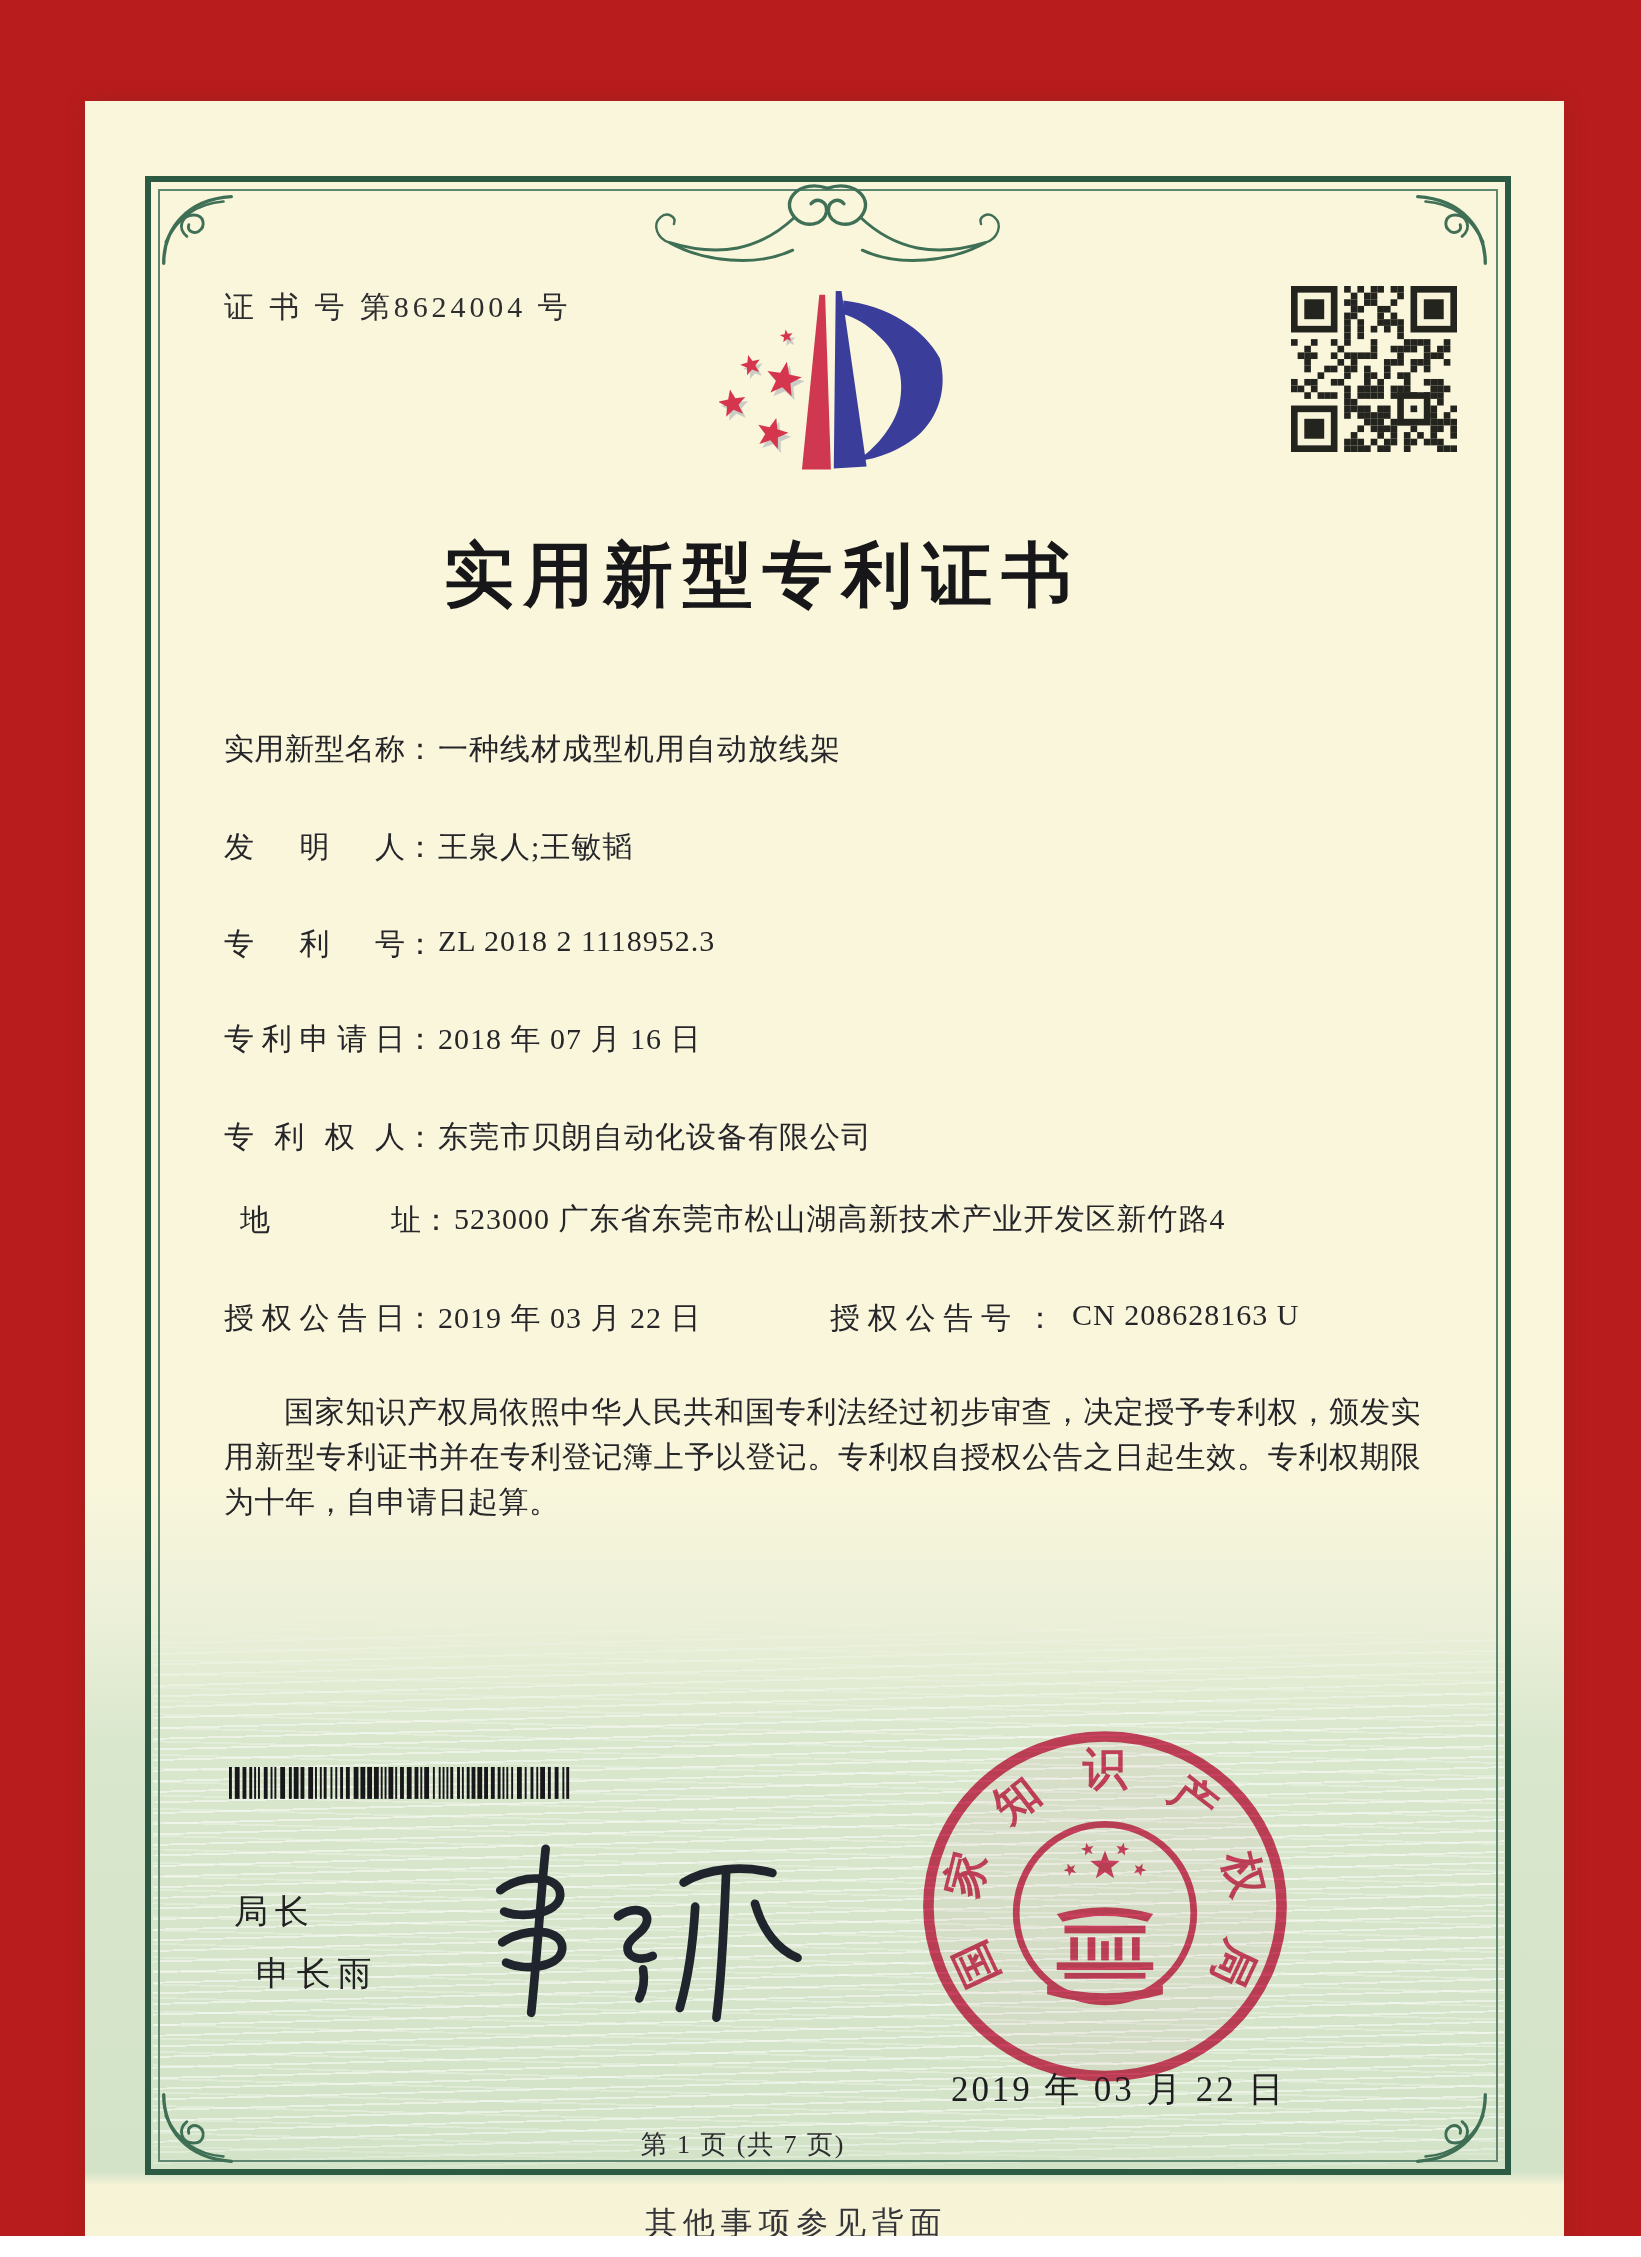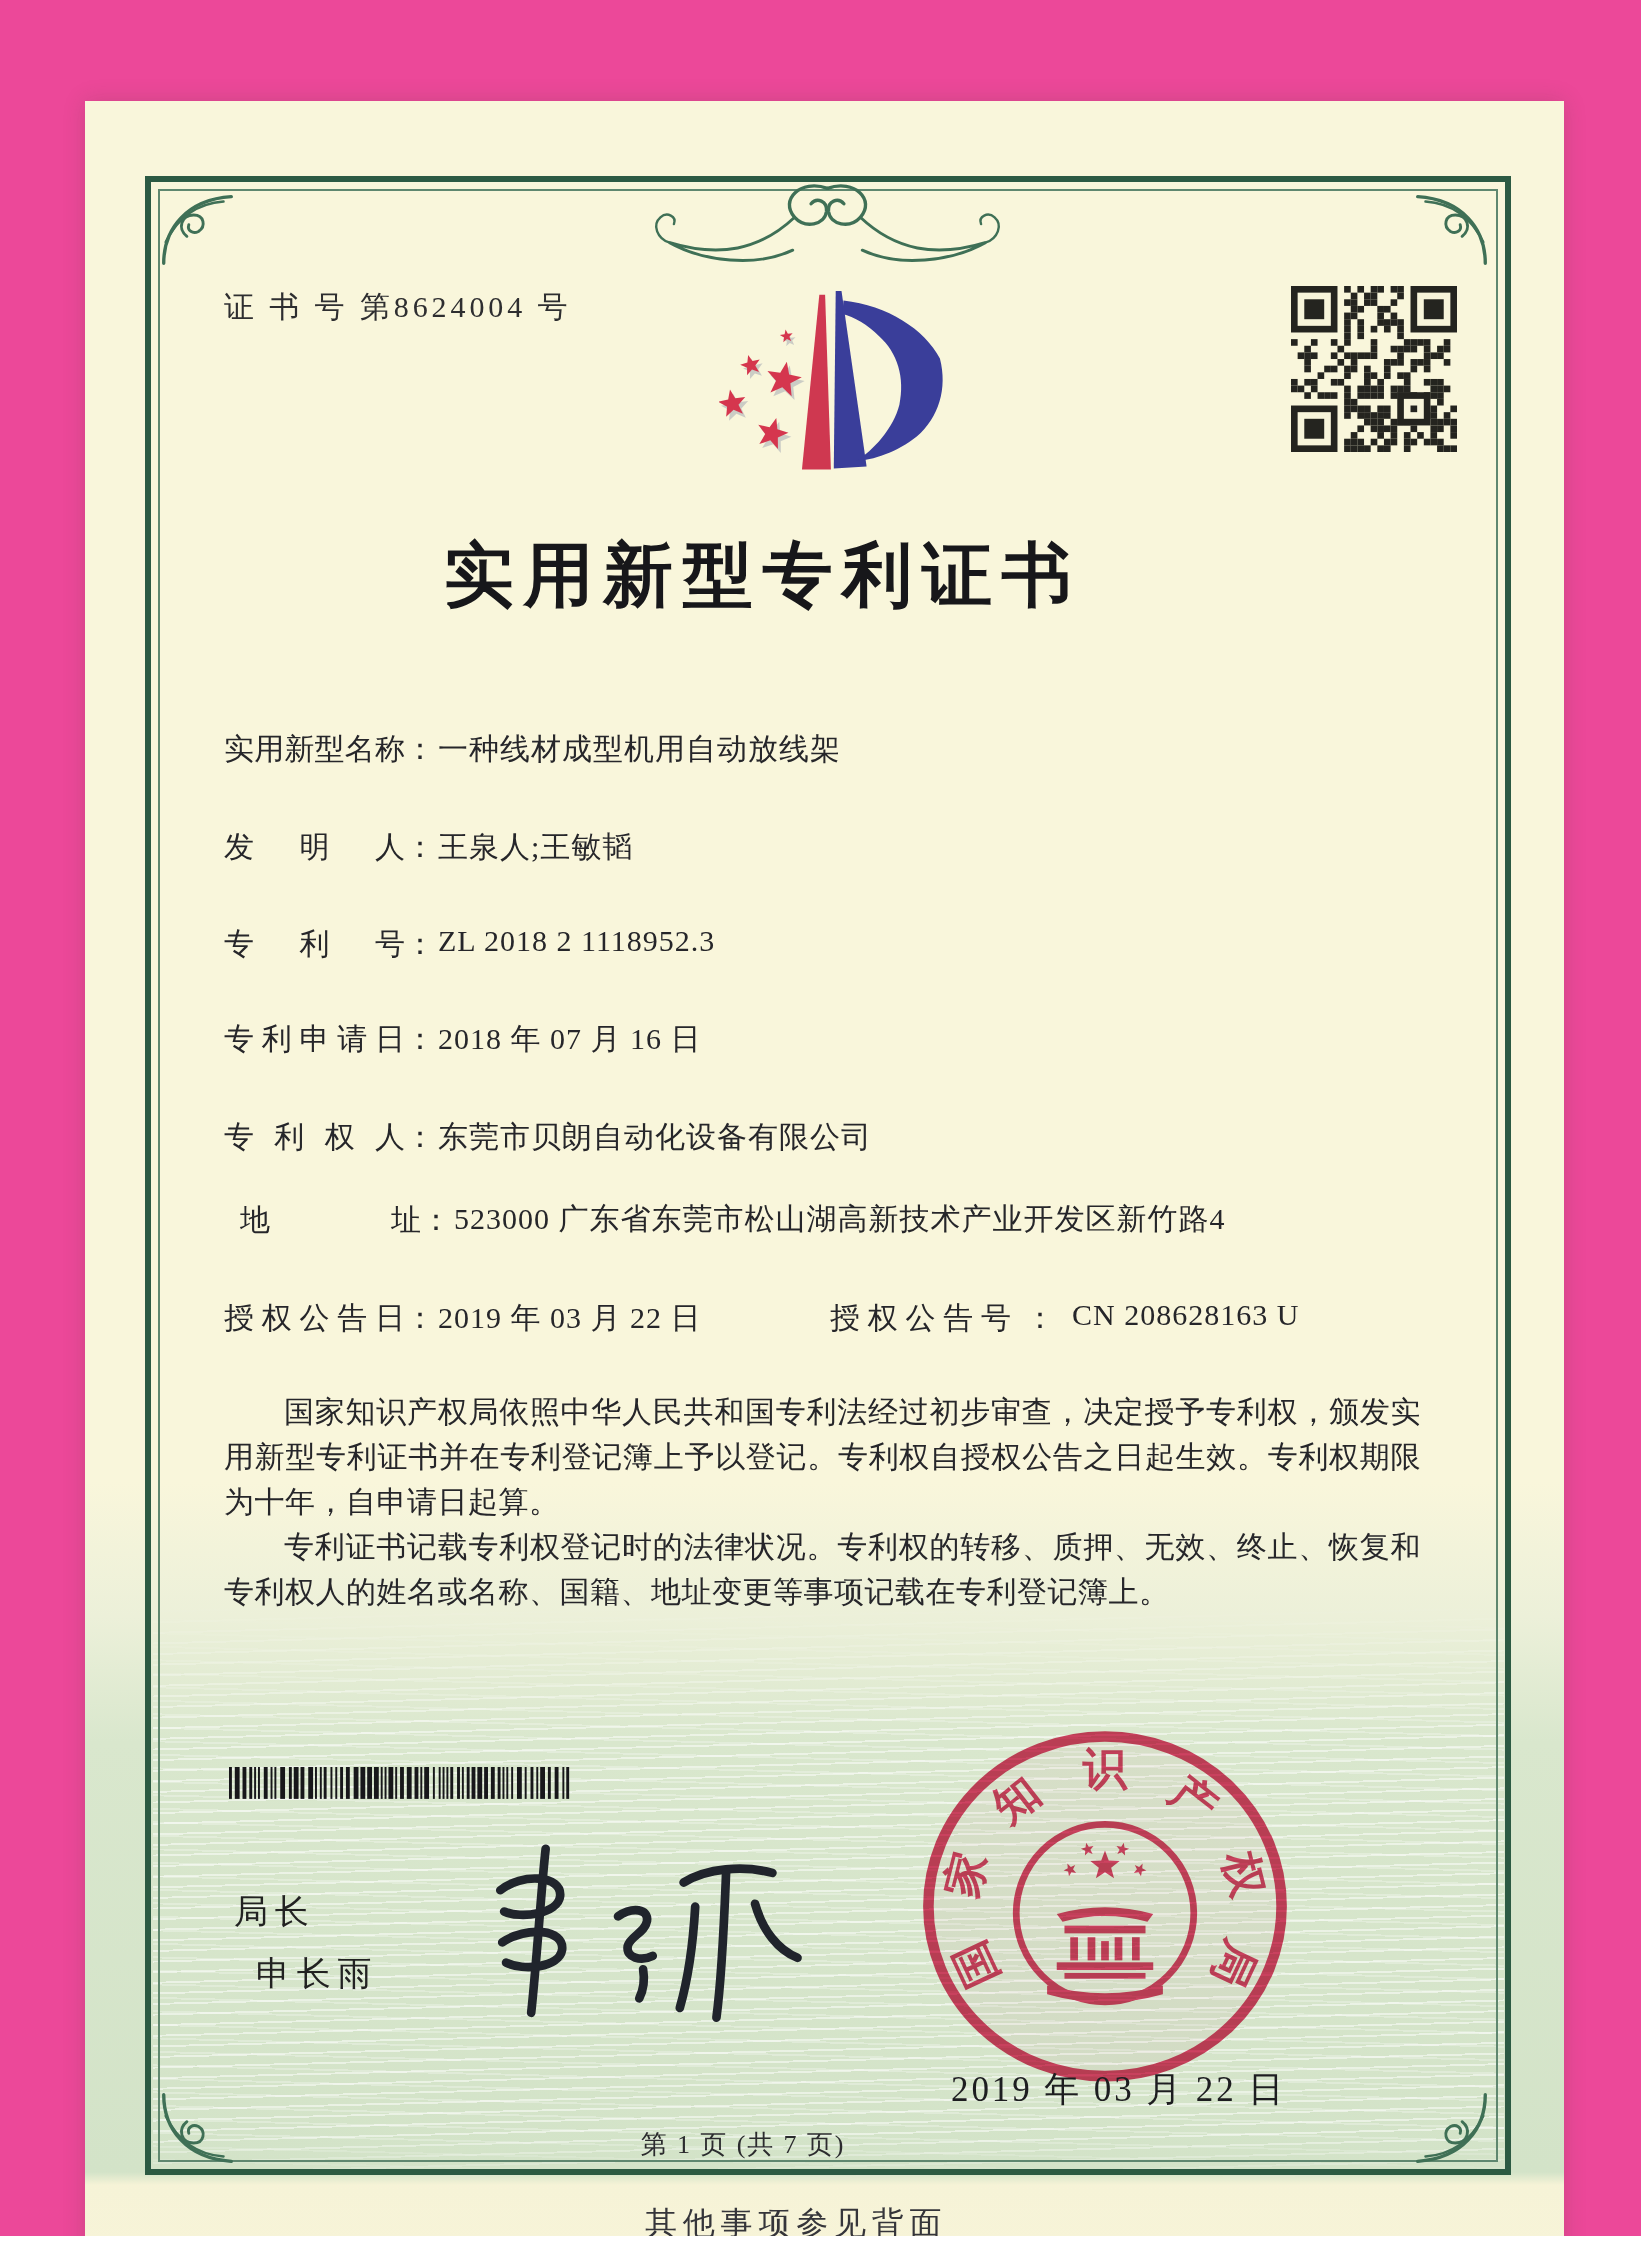--- a/index.html
+++ b/index.html
@@ -1,16 +1,16 @@
 <!DOCTYPE html>
 <html><head>
 <meta charset="utf-8">
 <style>
   html,body{margin:0;padding:0;background:#e9e7dc;}
-  .page{position:relative;width:1641px;height:2257px;background:#ec4899;overflow:hidden;
+  .page{position:relative;width:1641px;height:2257px;background:#b91c1c;overflow:hidden;
         font-family:"Liberation Serif","DejaVu Serif",serif;color:#26262a;}
   .cert{position:absolute;left:85px;top:101px;width:1479px;height:2156px;
         background:linear-gradient(180deg,#f9f6db 0px,#f9f6db 1381px,#ecf0d9 1516px,
                    #d9e7cd 1641px,#d3e3c8 2071px,#f6f3d7 2084px,#f7f4d8 2156px);
         box-shadow:0 0 21px rgba(60,60,40,.18);}
   .waves{position:absolute;left:68px;top:1501px;width:1351px;height:579px;pointer-events:none;
         background:
          repeating-linear-gradient(178.5deg, rgba(255,255,255,0) 0 8.7px, rgba(255,255,255,.5) 8.7px 10.6px),
          repeating-linear-gradient(181.5deg, rgba(255,255,255,0) 0 11.6px, rgba(255,255,255,.28) 11.6px 13.5px);
         -webkit-mask-image:linear-gradient(180deg,transparent 0,#000 135px,#000 92%,transparent 100%);
@@ -395,21 +395,20 @@
         <span class="fvalue">2019 年 03 月 22 日</span>
       <span class="grant-no">
         <span class="flabel">授权公告号</span>
           <span class="colon">：</span>
           <span class="fvalue">CN 208628163 U</span>
       </span>
     </div>
 
     <div class="paras">
       <p>国家知识产权局依照中华人民共和国专利法经过初步审查，决定授予专利权，颁发实用新型专利证书并在专利登记簿上予以登记。专利权自授权公告之日起生效。专利权期限为十年，自申请日起算。</p>
-      <p>专利证书记载专利权登记时的法律状况。专利权的转移、质押、无效、终止、恢复和专利权人的姓名或名称、国籍、地址变更等事项记载在专利登记簿上。</p>
     </div>
 
     <div class="barcode">
       <svg id="barcode-svg" viewBox="0 0 360 33">
           <rect x="0" y="0" width="3" height="33" fill="#17171a"></rect>
           <rect x="6" y="0" width="5" height="33" fill="#17171a"></rect>
           <rect x="14" y="0" width="4" height="33" fill="#17171a"></rect>
           <rect x="21" y="0" width="3" height="33" fill="#17171a"></rect>
           <rect x="26" y="0" width="2" height="33" fill="#17171a"></rect>
           <rect x="30" y="0" width="2" height="33" fill="#17171a"></rect>

